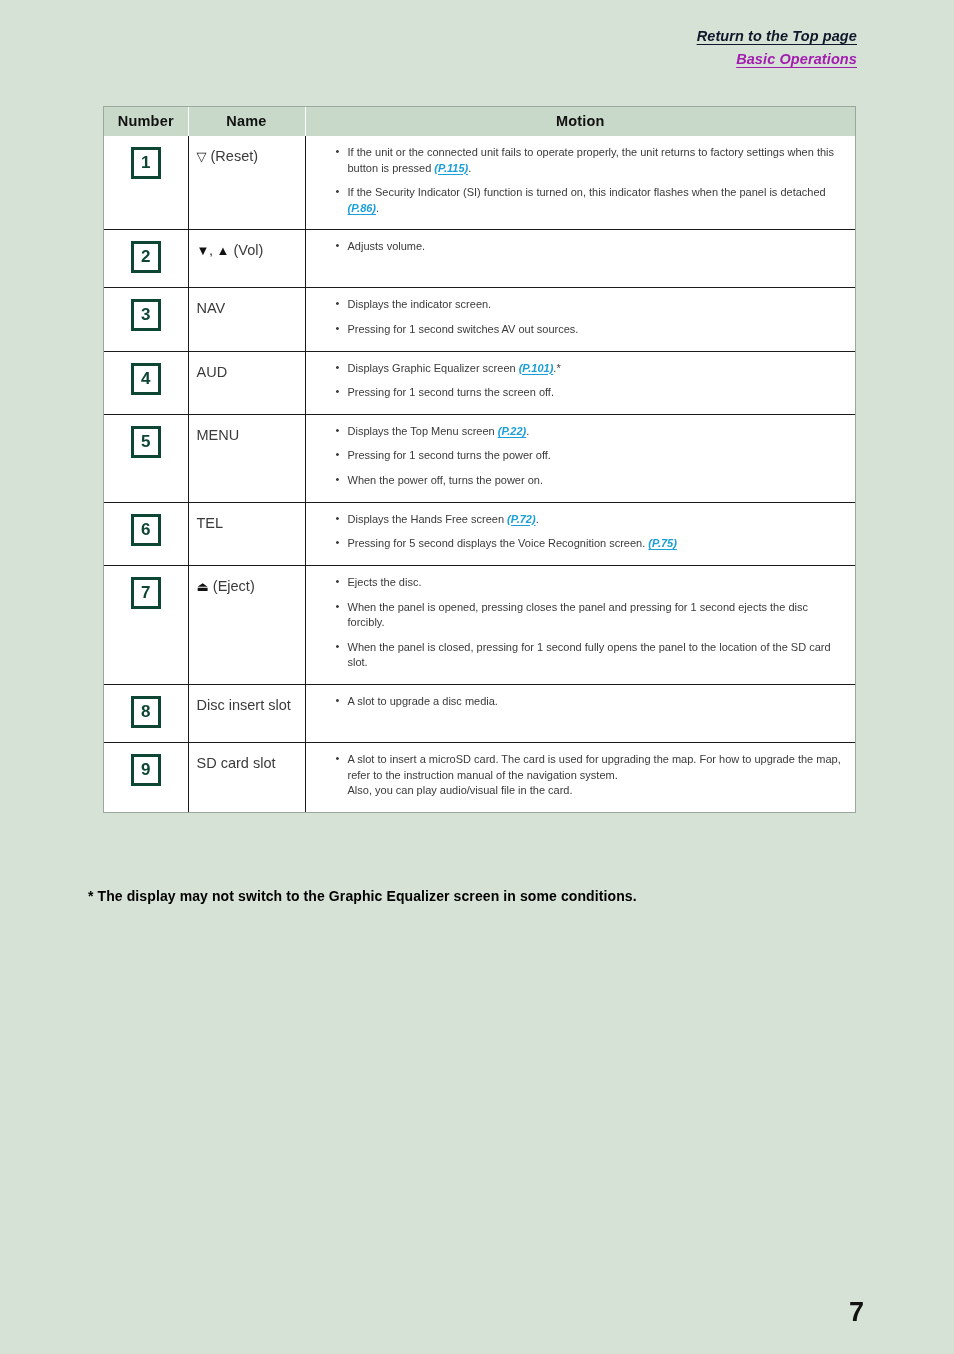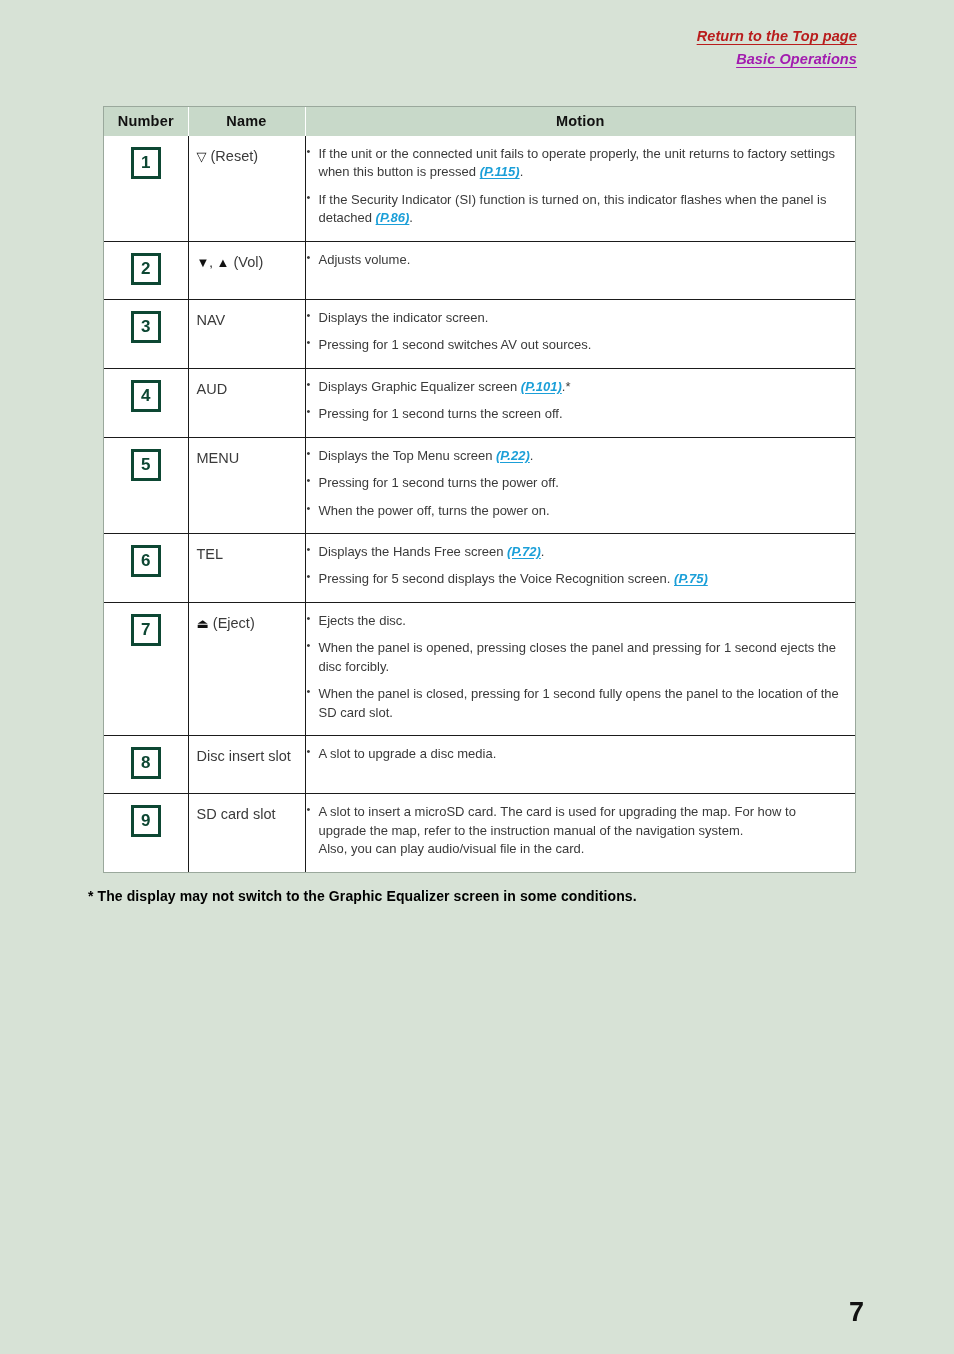--- a/index.html
+++ b/index.html
@@ -26,21 +26,21 @@
   .header-links a {
     display: inline-block;
     font-weight: bold;
     font-style: italic;
     font-size: 14.5px;
     letter-spacing: 0.1px;
     text-decoration: underline;
     text-underline-offset: 3px;
   }
   .link-top {
-    color: #b91c1c;
+    color: #0f172a;
   }
   .link-basic {
     color: #a21caf;
     margin-top: 8px;
   }
 
   
   .table-wrap {
     position: absolute;
     left: 103px;
@@ -102,22 +102,22 @@
     font-size: 14.5px;
     color: #3a3a3a;
     line-height: 1.38;
   }
   td.name .sym {
     color: #111;
     font-size: 13px;
   }
 
   td.motion {
-    padding: 9px 10px 13px 0;
-    font-size: 13px;
+    padding: 9px 10px 13px 29px;
+    font-size: 11px;
     color: #3a3a3a;
     line-height: 1.42;
   }
   ul.bullets {
     margin: 0;
     padding: 0;
     list-style: none;
   }
   ul.bullets li {
     position: relative;

